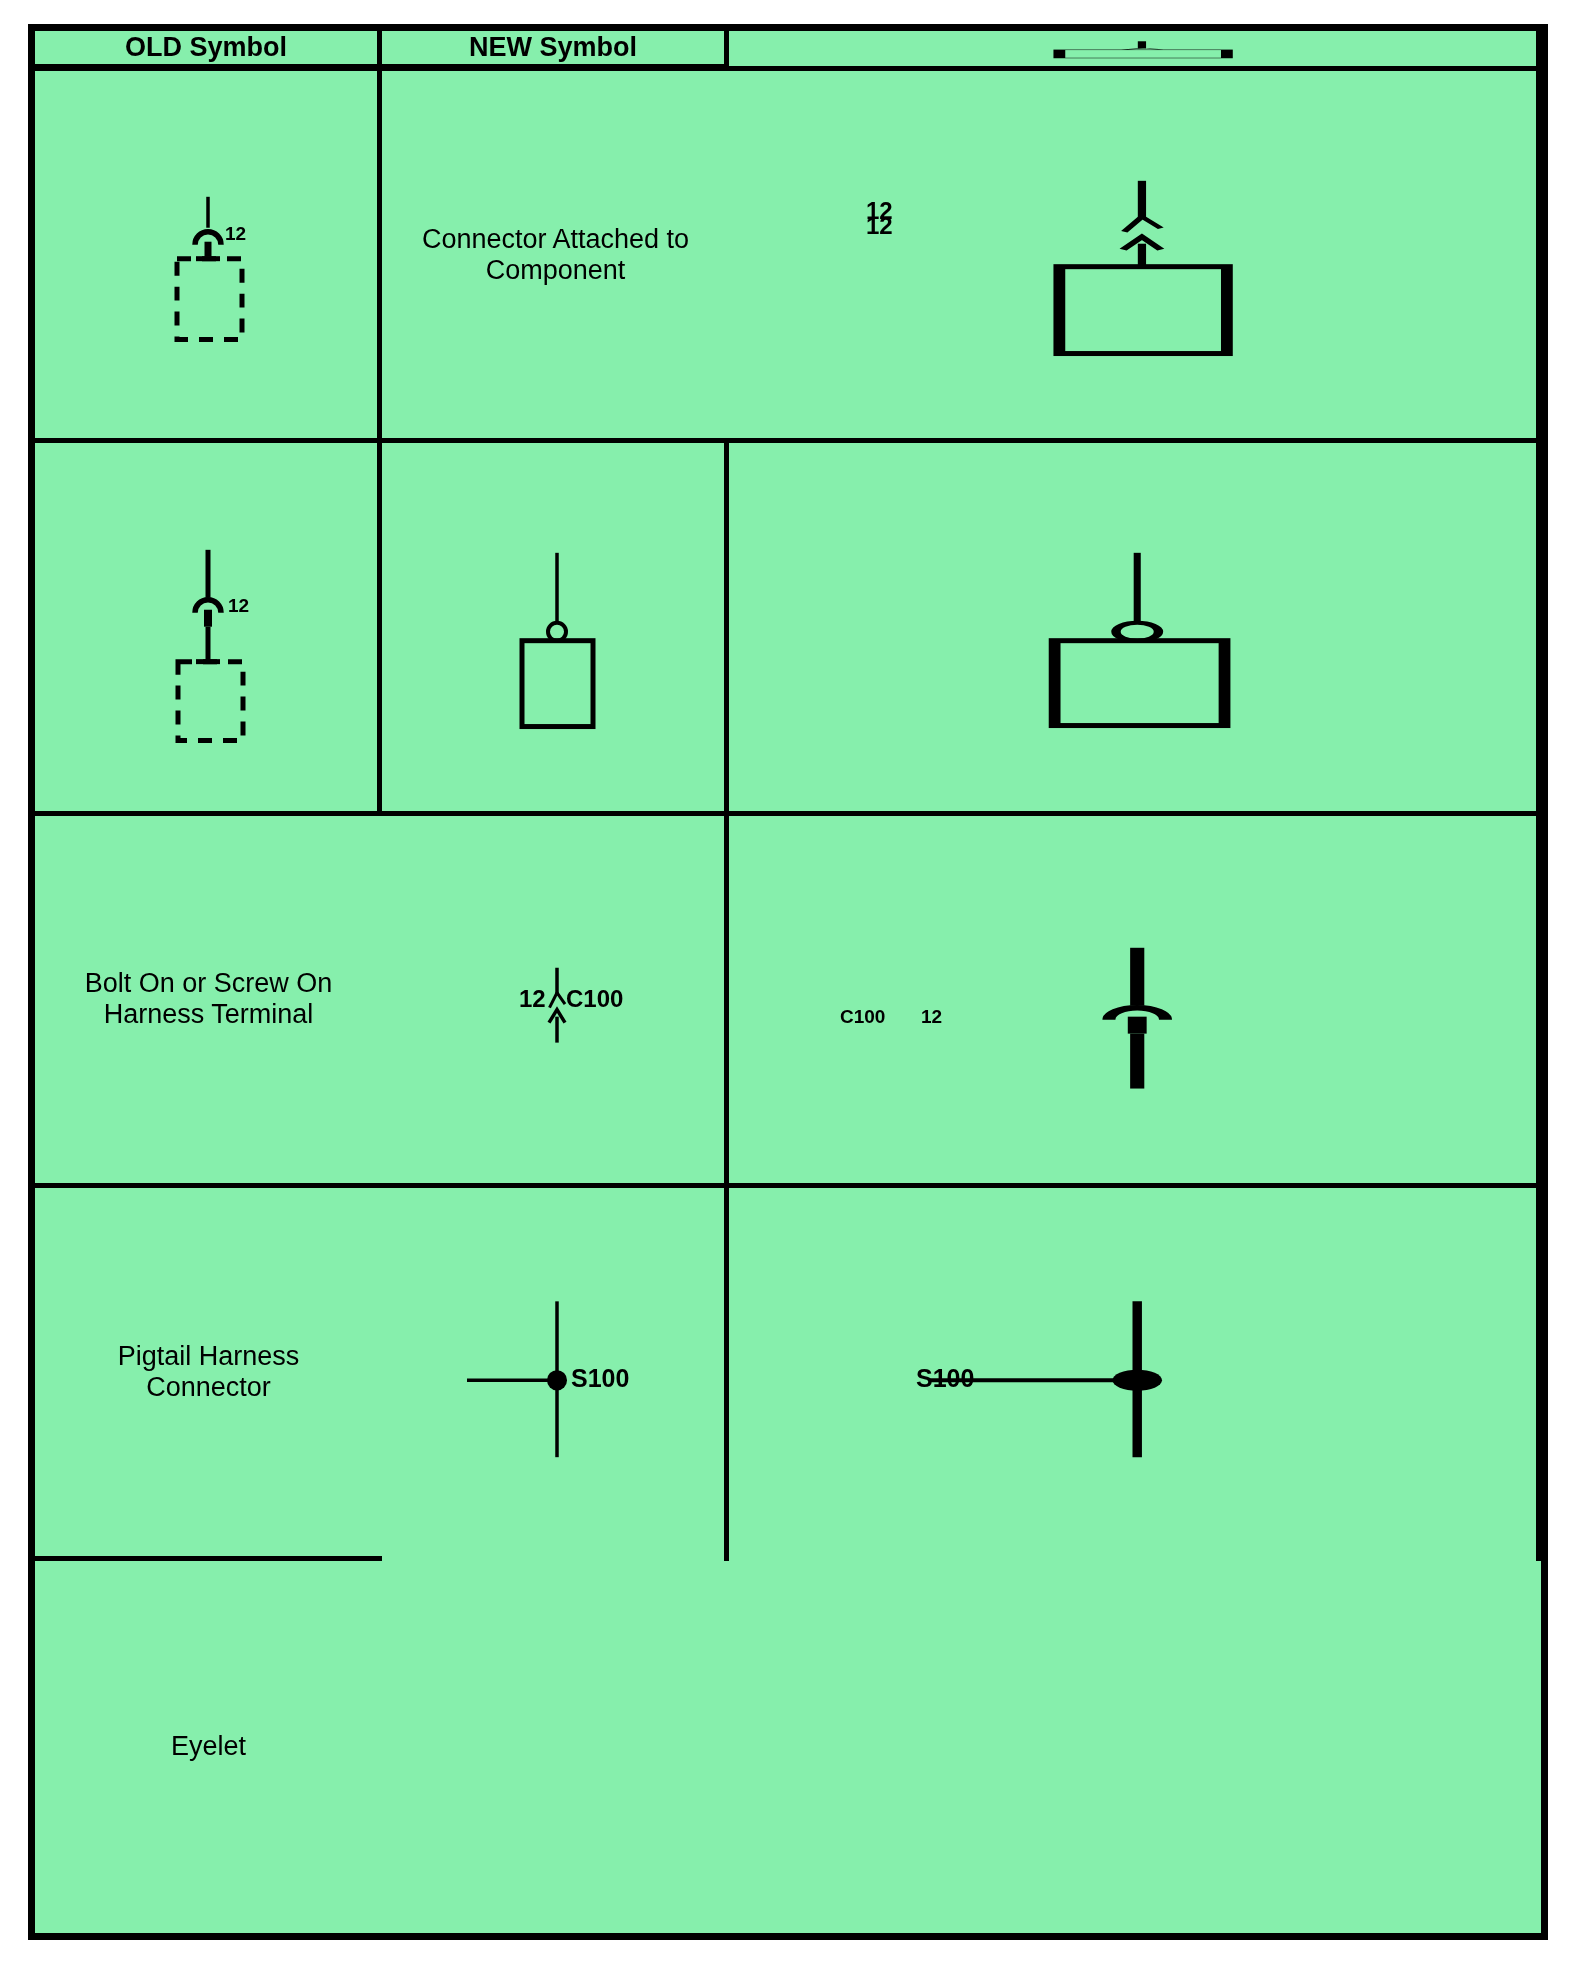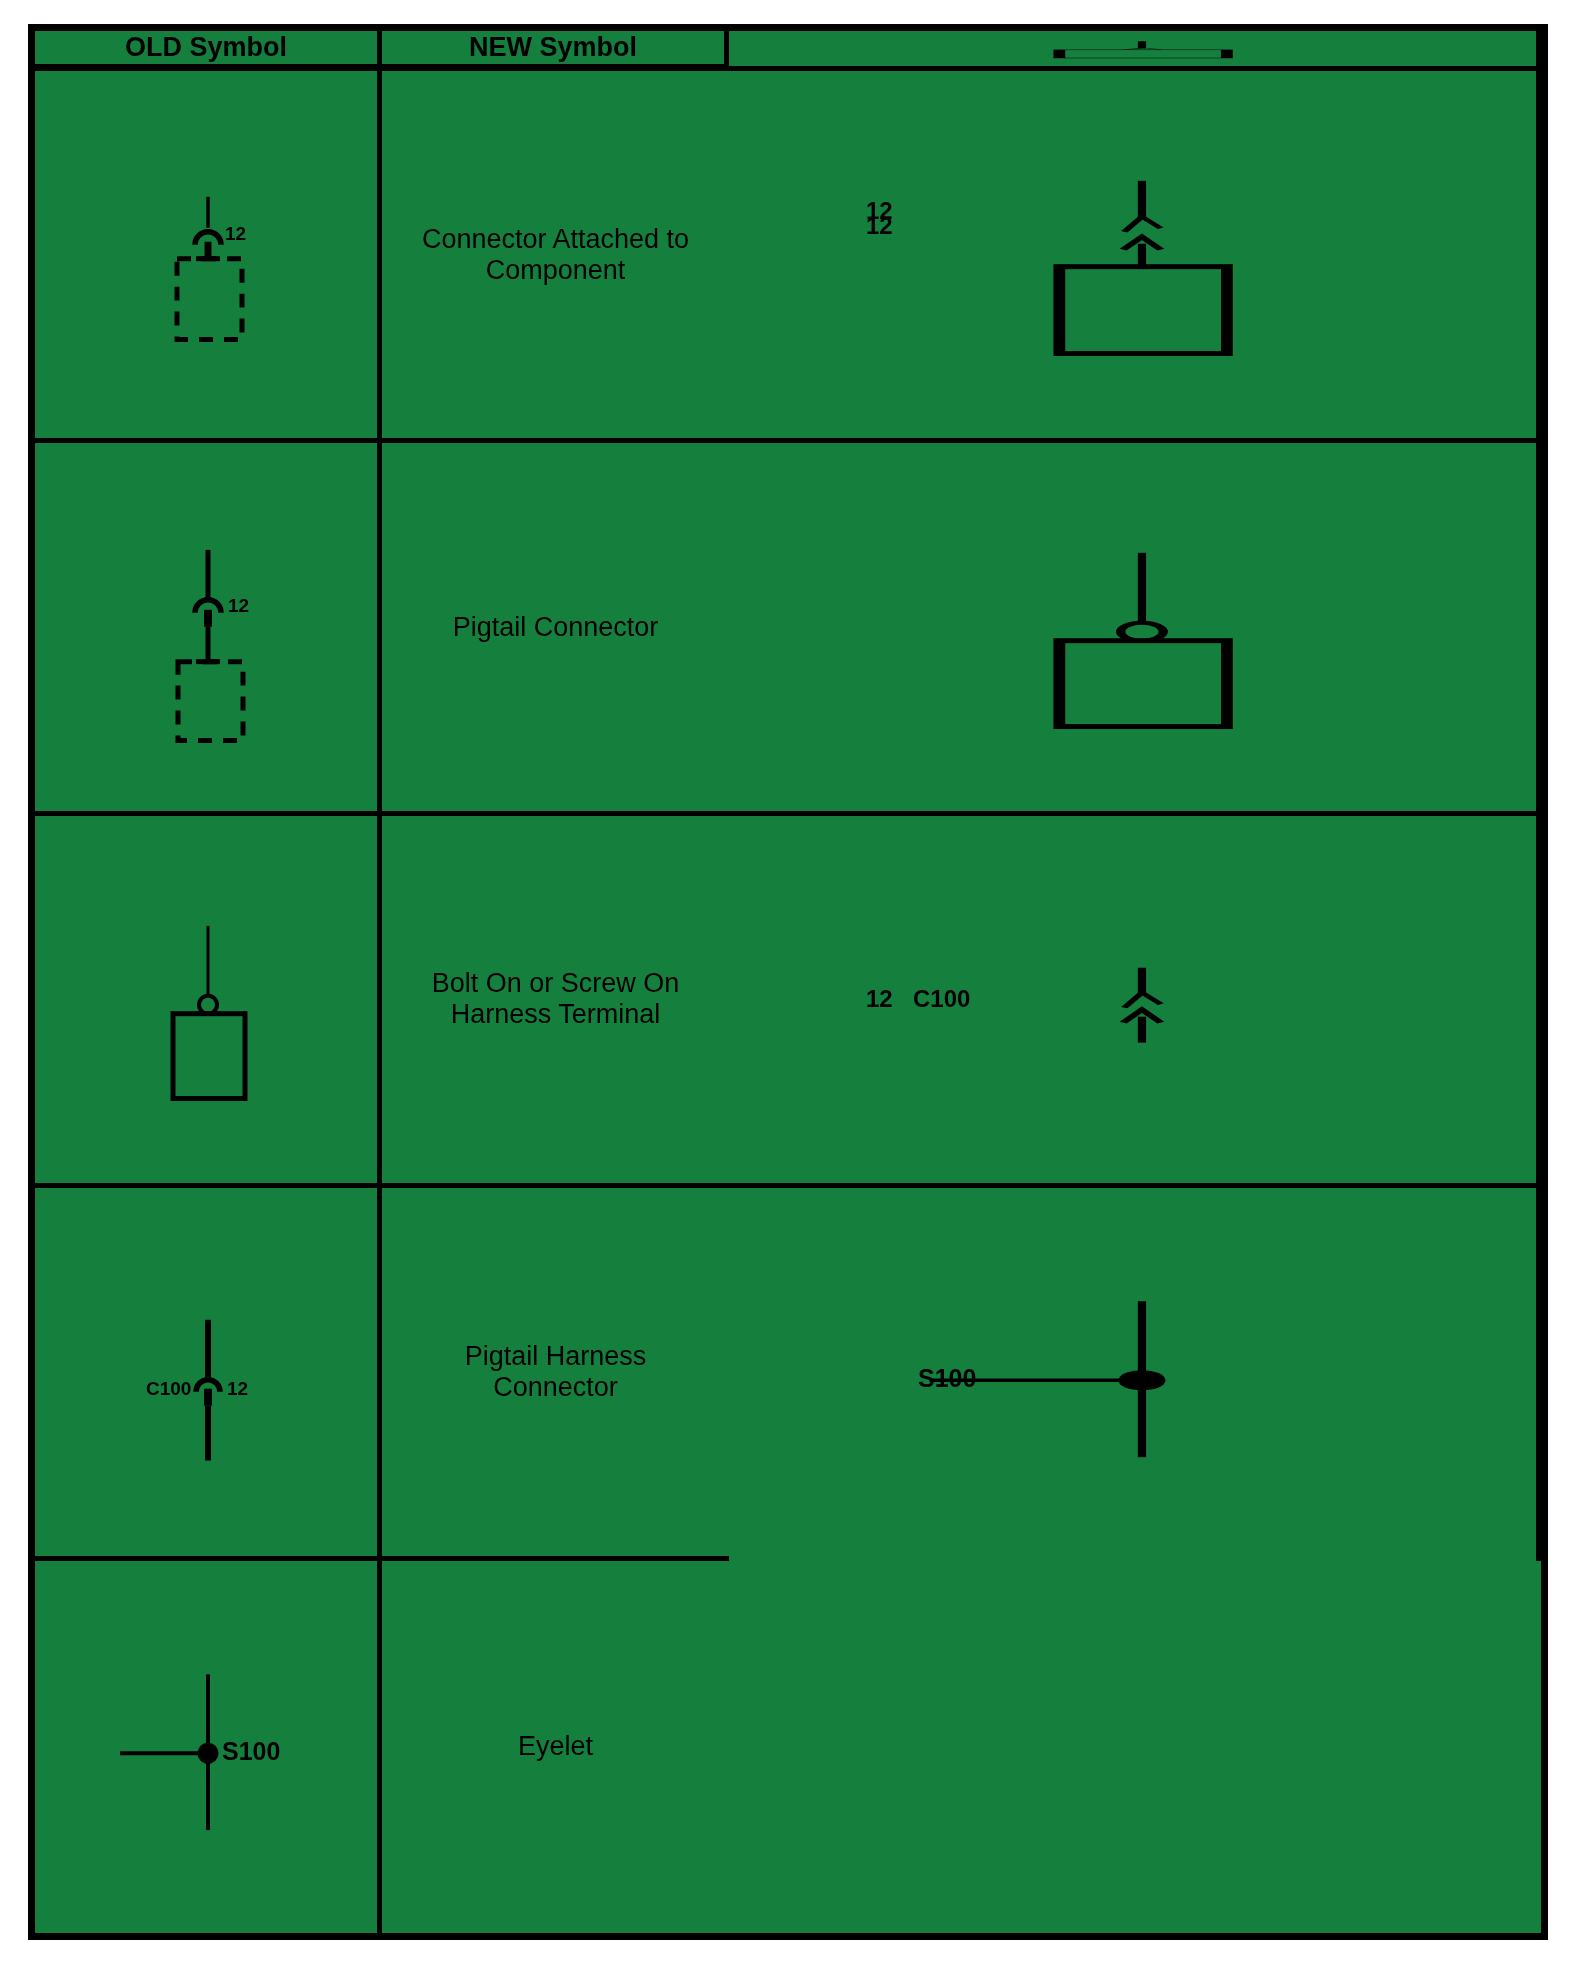--- a/index.html
+++ b/index.html
@@ -2,21 +2,21 @@
 <html><head>
 <meta charset="utf-8">
 <style>
   html,body{margin:0;padding:0;background:#ffffff;}
   body{
     width:1584px;height:1970px;position:relative;
     font-family:"Liberation Sans", sans-serif;color:#000;
   }
   .symtable{
     position:absolute;left:28px;top:24px;width:1520px;height:1916px;
-    box-sizing:border-box;border:7px solid #000;background:#15803d;
+    box-sizing:border-box;border:7px solid #000;background:#86efac;
     display:grid;
     grid-template-columns:347px 347px 1fr;
     grid-template-rows:40px repeat(5,1fr);
   }
   .cell{box-sizing:border-box;position:relative;}
   .c1,.c2{border-right:5px solid #000;}
   .hdr{
     border-bottom:7px solid #000;
     display:flex;align-items:center;justify-content:center;
     font-weight:bold;font-size:27px;
@@ -84,21 +84,20 @@
         <line class="stroke" x1="173" y1="107" x2="173" y2="155" stroke-width="5"></line>
         <path class="stroke" d="M160 170 A13 13 0 0 1 186 170" stroke-width="5.5"></path>
         <line class="stroke" x1="173" y1="167" x2="173" y2="184" stroke-width="8"></line>
         <line class="stroke" x1="173" y1="184" x2="173" y2="217" stroke-width="5"></line>
         <line class="stroke" x1="161" y1="219" x2="185" y2="219" stroke-width="5"></line>
         <rect class="stroke" x="143" y="219" width="65" height="79" stroke-width="5" stroke-dasharray="14 11"></rect>
       </svg>
       <span class="lbl lbl-new" style="left:193px;top:153px;">12</span>
     </div>
   </div>
-  <div class="cell rowline desc">Pigtail Connector</div>
 
   <div class="cell c1 rowline">
     <div class="sym">
       <svg viewBox="0 0 342 368" preserveAspectRatio="none">
         <line class="stroke" x1="175" y1="110" x2="175" y2="180" stroke-width="3.5"></line>
         <circle class="stroke" cx="175" cy="189" r="9" stroke-width="4"></circle>
         <rect class="stroke" x="140" y="198" width="71" height="86" stroke-width="5"></rect>
       </svg>
     </div>
   </div>

